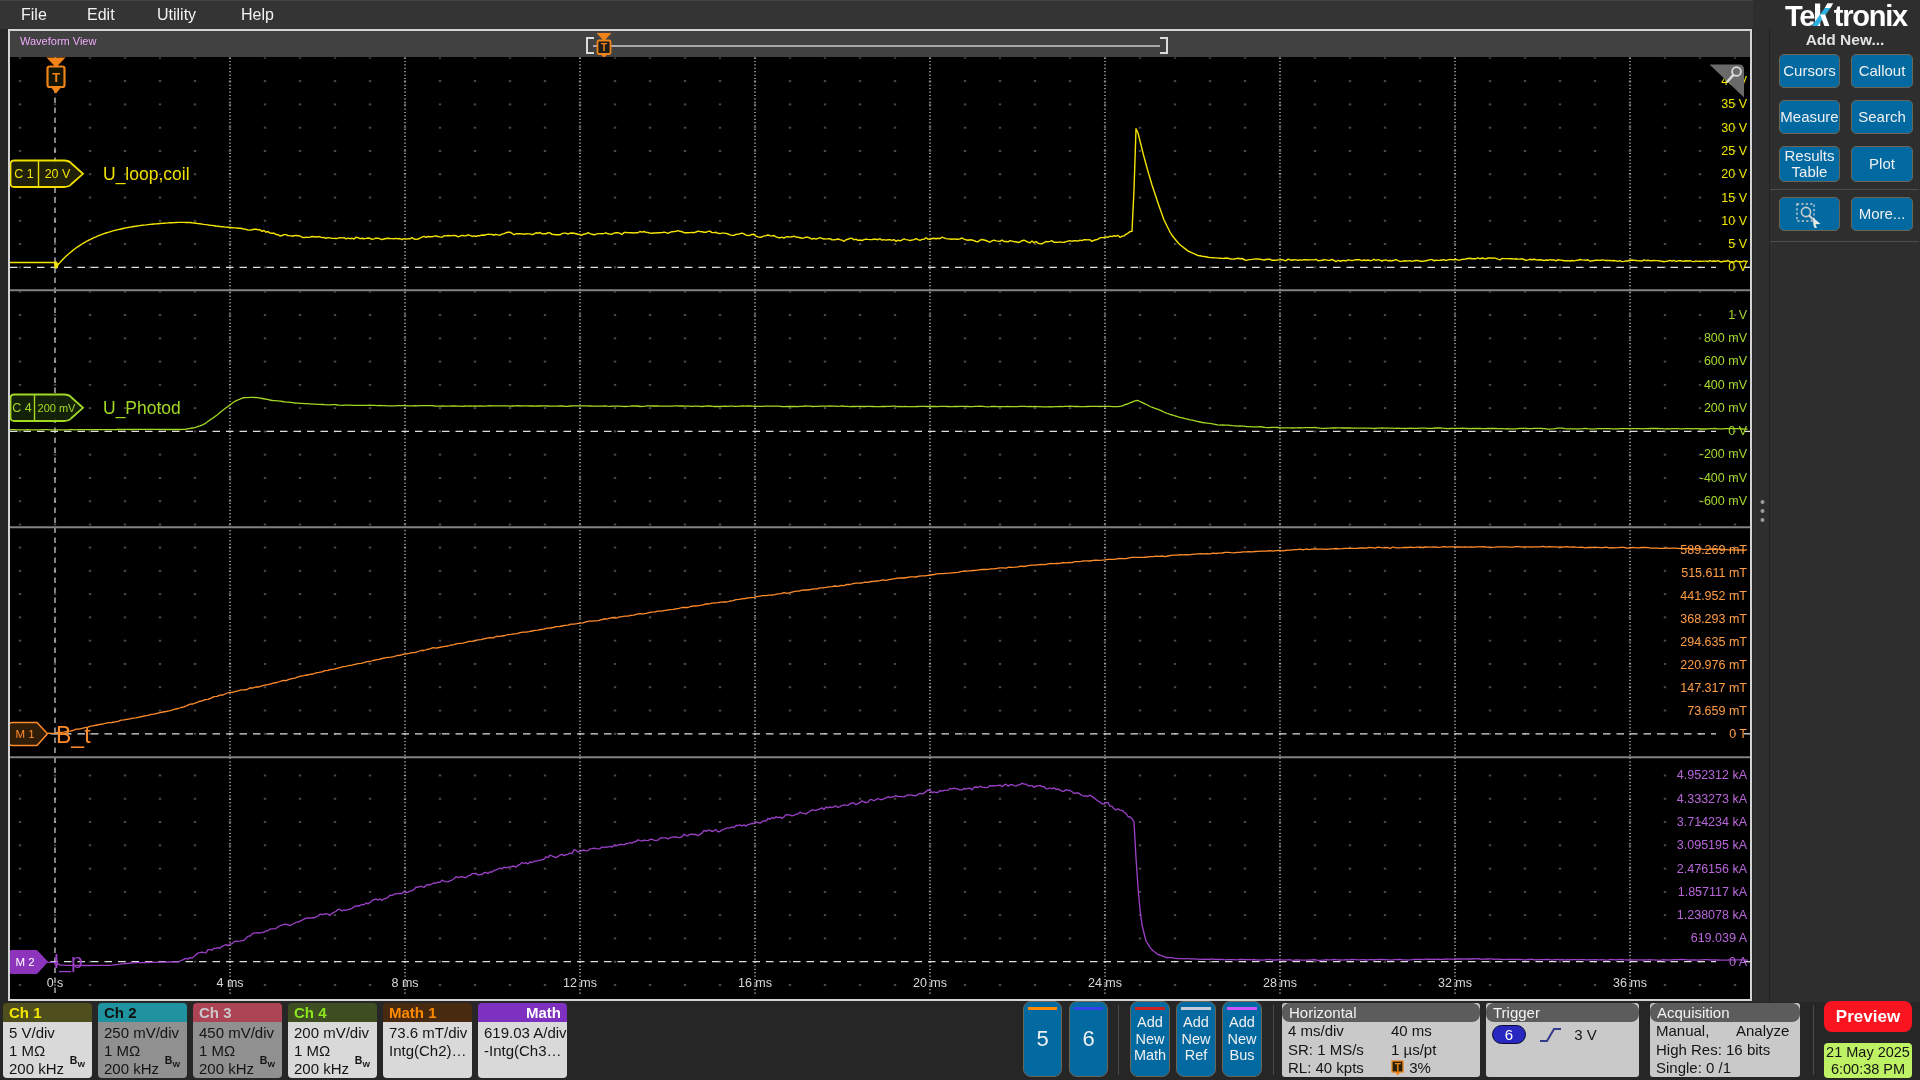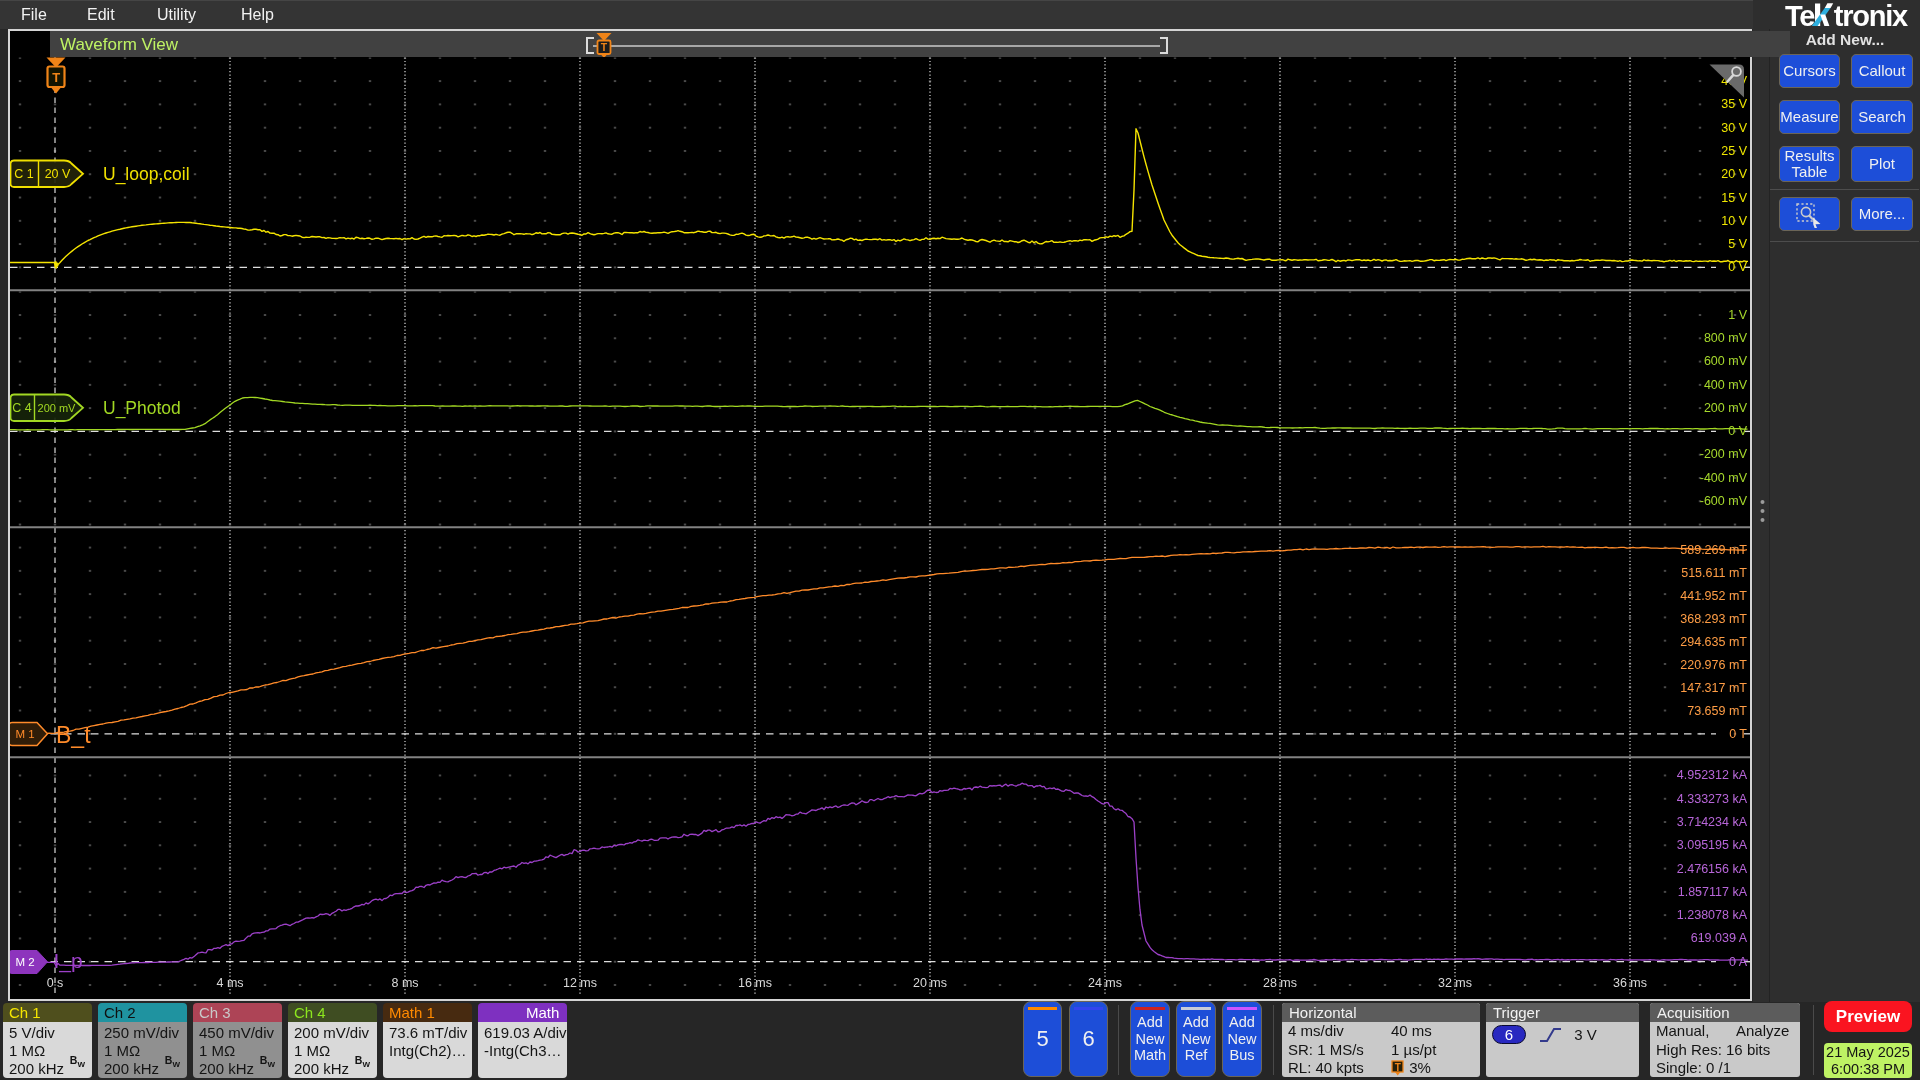--- a/index.html
+++ b/index.html
@@ -6,34 +6,34 @@
   font-family:"Liberation Sans", sans-serif; }
 .abs { position:absolute; }
 #menubar { position:absolute; left:0; top:0; width:1920px; height:29px; background:#343434;
   border-top:1px solid #454545; color:#f2f2f2; font-size:16px; }
 #menubar span { position:absolute; top:5px; }
 #rightbg { position:absolute; left:1753px; top:0; width:167px; height:1002px; background:#2e2e2e; }
 #rpline { position:absolute; left:1769px; top:29px; width:1px; height:973px; background:#232323; }
 #wf { position:absolute; left:8px; top:29px; width:1744px; height:972px; background:#000;
   border:2px solid #d4d4d4; }
 #wftitle { position:absolute; left:0; top:0; width:1740px; height:26px; background:#414141;
-  color:#bef264; font-size:17px;margin-left:40px; }
+  color:#f0abfc; font-size:11px; }
 #plotwrap { position:absolute; left:0; top:26px; }
-.btn { position:absolute; background:#1d4ed8; border:1px solid #6b6557; border-radius:5px;
+.btn { position:absolute; background:#0369a1; border:1px solid #6b6557; border-radius:5px;
   color:#f0f0f0; font-size:15px; display:flex; align-items:center; justify-content:center;
   text-align:center; line-height:16.5px; }
 .chb { position:absolute; top:1003px; width:89px; height:75px; border-radius:4px; overflow:hidden;
   font-size:15px; }
-.chb .h { height:19px; font-weight:normal; padding:0 0 0 6px; line-height:19px; }
+.chb .h { height:19px; font-weight:bold; padding:0 0 0 6px; line-height:19px; }
 .chb .b { height:56px; padding:2px 0 8px 6px; line-height:18px; color:#141414; position:relative; }
 .bw { position:absolute; right:7px; bottom:4px; font-size:10.5px; font-weight:bold; color:#141414; }
 .bw sub { font-size:8px; }
 .pan { position:absolute; top:1003px; height:74px; border-radius:3px; overflow:hidden;
   background:#c9c9c9; font-size:15px; color:#141414; }
-.pan .ph { height:19px; background:#5c5c5c; color:#f2f2f2; padding-left:7px; line-height:19px; }
+.pan .ph { height:19px; background:#5c5c5c; color:#f2f2f2; padding-left:7px; line-height:19px;border-radius:8px; }
 .pan .row { position:relative; height:18.5px; padding-left:6px; line-height:18.5px; }
 .vsep { position:absolute; top:1005px; width:1px; height:70px; background:#4a4a4a; }
 </style></head>
 <body>
 <div id="menubar">
  <span style="left:21px">File</span>
  <span style="left:87px">Edit</span>
  <span style="left:157px">Utility</span>
  <span style="left:241px">Help</span>
 </div>

